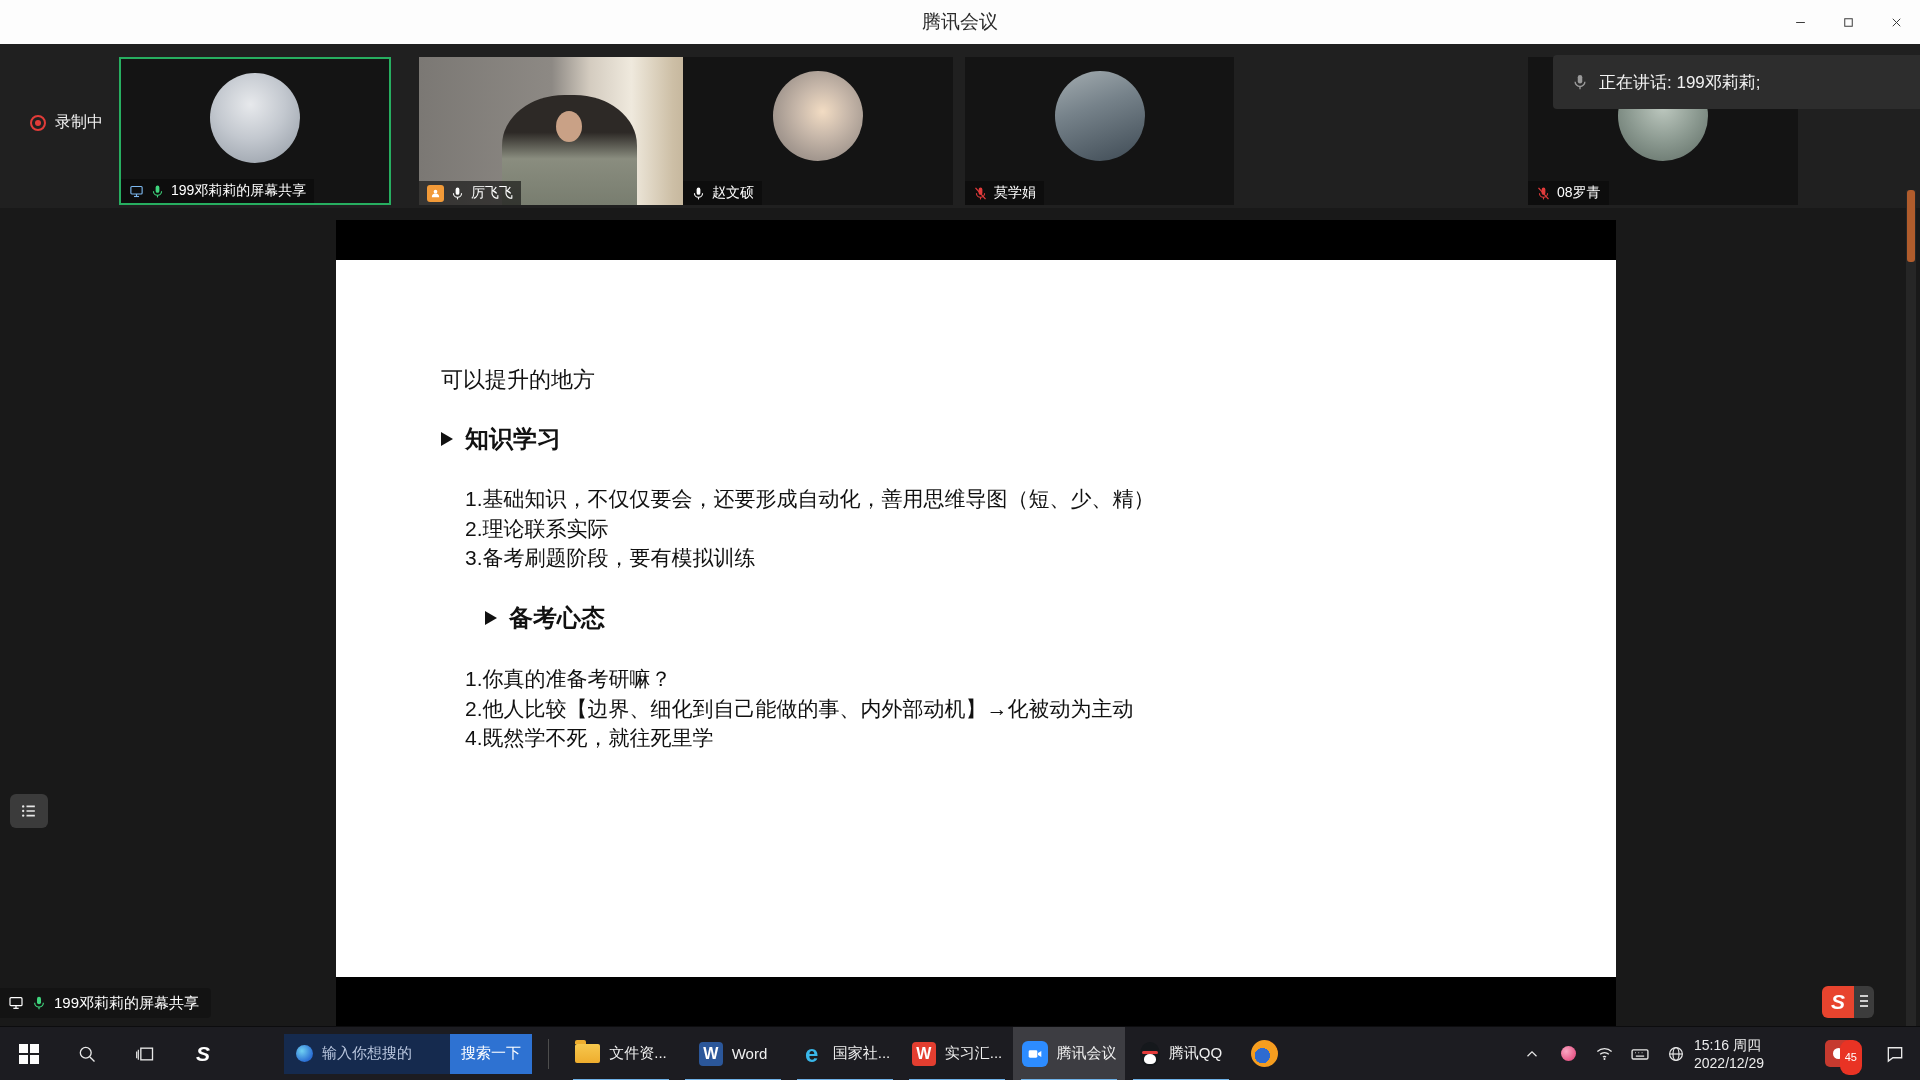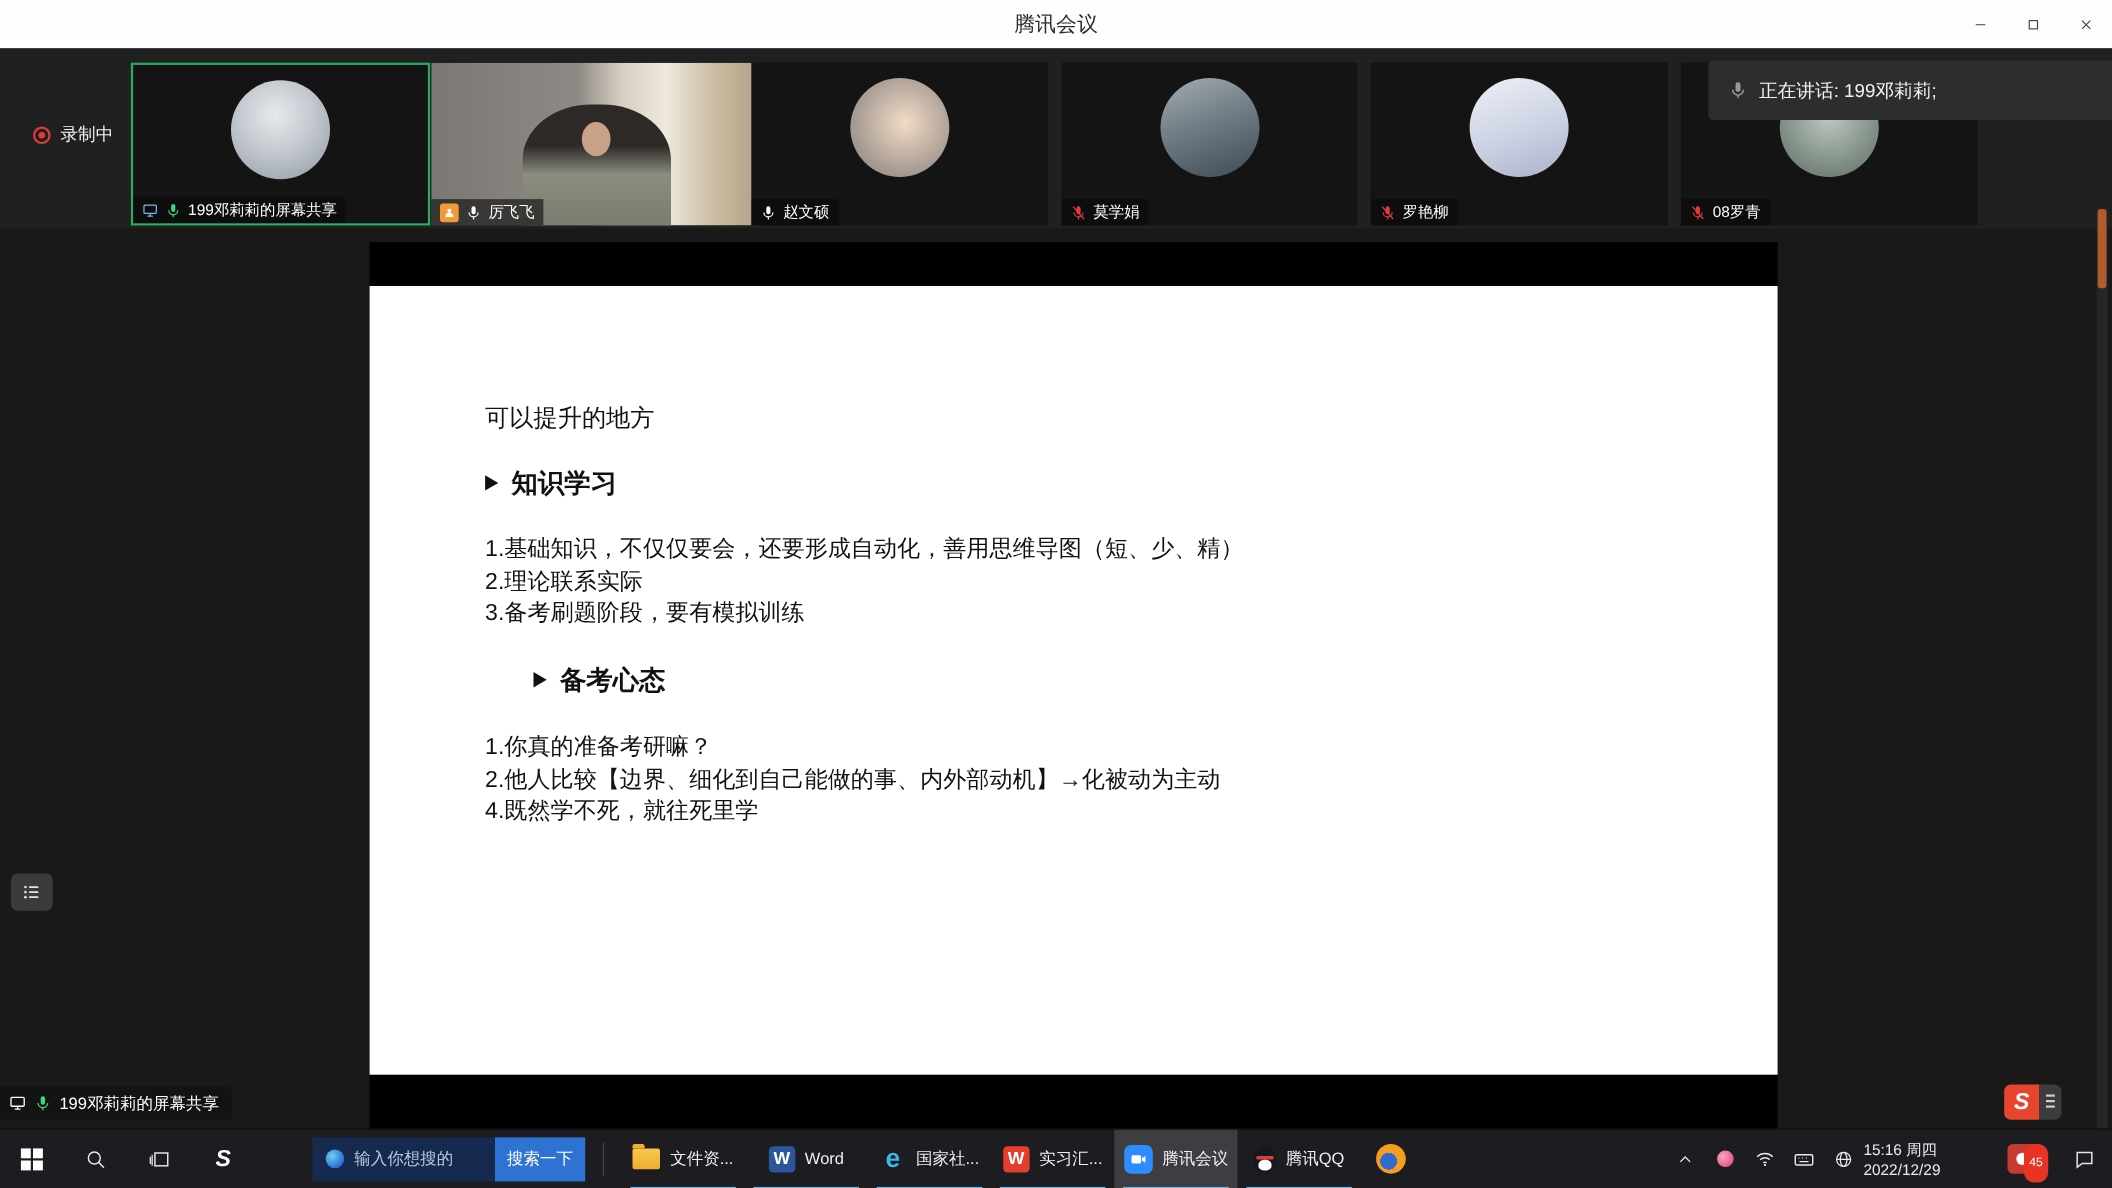--- a/index.html
+++ b/index.html
@@ -19,21 +19,21 @@
   
   .strip { position:absolute; left:0; top:44px; width:1920px; height:164px; background:#202020; }
   .recording { position:absolute; left:30px; top:68px; display:flex; align-items:center; gap:9px;
     color:#f0f0f0; font-size:16px; }
   .rec-icon { width:16px; height:16px; border:2px solid #e23c39; border-radius:50%; position:relative; }
   .rec-icon::after { content:""; position:absolute; left:3px; top:3px; width:6px; height:6px;
     background:#e23c39; border-radius:50%; }
 
   .thumb { position:absolute; top:13px; height:148px; background:#141414; overflow:hidden; cursor:pointer; }
   .t1 { left:119px; width:272px; border:2px solid #27ae60; }
-  .t2 { left:392px; width:295px;text-align:center; }
+  .t2 { left:419px; width:295px;text-align:center; }
   .t3 { left:683px; width:270px; }
   .t4 { left:965px; width:269px; }
   .t5 { left:1246px; width:270px; }
   .t6 { left:1528px; width:270px; }
 
   .avatar { position:absolute; left:50%; top:14px; transform:translateX(-50%);
     width:90px; height:90px; border-radius:50%; }
   .av1 { background:radial-gradient(circle at 45% 35%, #e7e9ec 0%, #c3c8cf 45%, #8f97a1 100%); }
   .av3 { background:radial-gradient(circle at 55% 45%, #f2dcc3 0%, #c9b9ab 35%, #a79b92 65%, #857c76 100%); }
   .av4 { background:linear-gradient(160deg,#a4adb1 0%,#76828a 40%,#3e4a54 100%); }
@@ -70,21 +70,21 @@
   .main { position:absolute; left:0; top:208px; width:1920px; height:818px; background:#191919; }
   .doc { position:absolute; left:336px; top:12px; width:1280px; height:806px; background:#000; }
   .page { position:absolute; left:0; top:40px; width:1280px; height:717px; background:#fff; }
   .page > div { position:absolute; left:105px; color:#111; }
   .slide-title { top:105px; font-size:22px; }
   .sec-h { display:flex; align-items:center; gap:12px; font-size:24px; font-weight:700; }
   .sec1 { top:163px; }
   .sec2 { top:342px;padding-left:44px; }
   .tri { width:0; height:0; border-left:12px solid #111; border-top:7px solid transparent;
     border-bottom:7px solid transparent; }
-  .list { font-size:21px; line-height:29.5px; }
+  .list { font-size:21px; line-height:29.5px;margin-left:24px; }
   .list1 { top:224px; }
   .list2 { top:404px; }
 
   
   .panel-toggle { position:absolute; left:10px; top:794px; width:38px; height:34px;
     background:#3b3b3b; border:none; border-radius:6px; display:flex; align-items:center;
     justify-content:center; cursor:pointer; }
   .panel-toggle svg { width:20px; height:20px; stroke:#e6e6e6; fill:#e6e6e6; }
 
   .share-pill { position:absolute; left:0; top:988px; height:30px; display:flex; align-items:center;
@@ -311,29 +311,20 @@
     <div class="thumb t4">
       <div class="avatar av4"></div>
       <div class="plabel">
         <svg class="ic mic-muted">
             <use href="#i-mic-off"></use>
           </svg>
         <span class="pname">莫学娟</span>
       </div>
     </div>
 
-    <div class="thumb t5">
-      <div class="avatar av5"></div>
-      <div class="plabel">
-        <svg class="ic mic-muted">
-            <use href="#i-mic-off"></use>
-          </svg>
-        <span class="pname">罗艳柳</span>
-      </div>
-    </div>
 
     <div class="thumb t6">
       <div class="avatar av6"></div>
       <div class="plabel">
         <svg class="ic mic-muted">
             <use href="#i-mic-off"></use>
           </svg>
         <span class="pname">08罗青</span>
       </div>
     </div>

